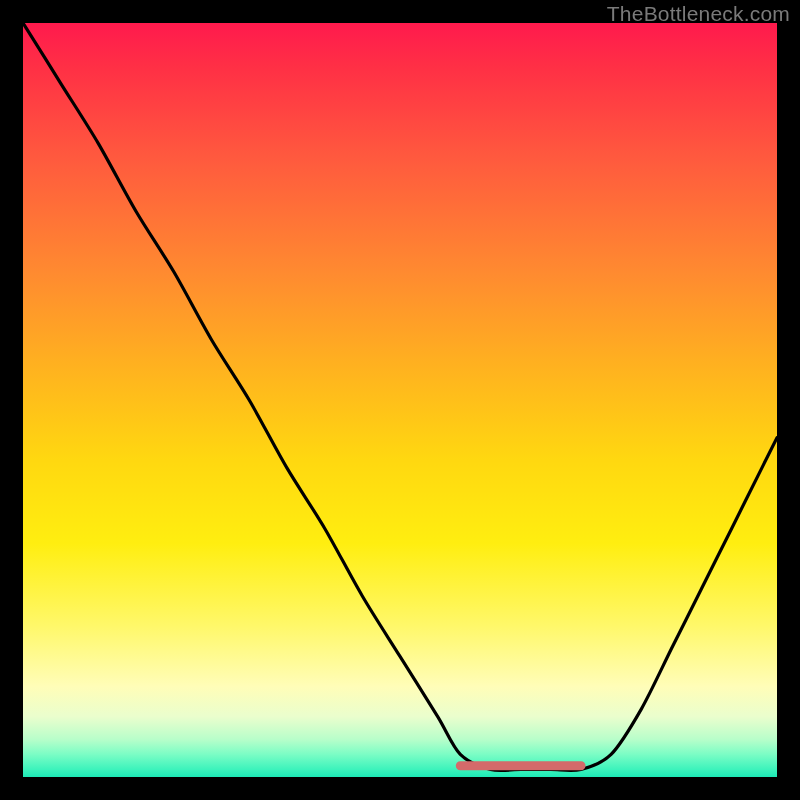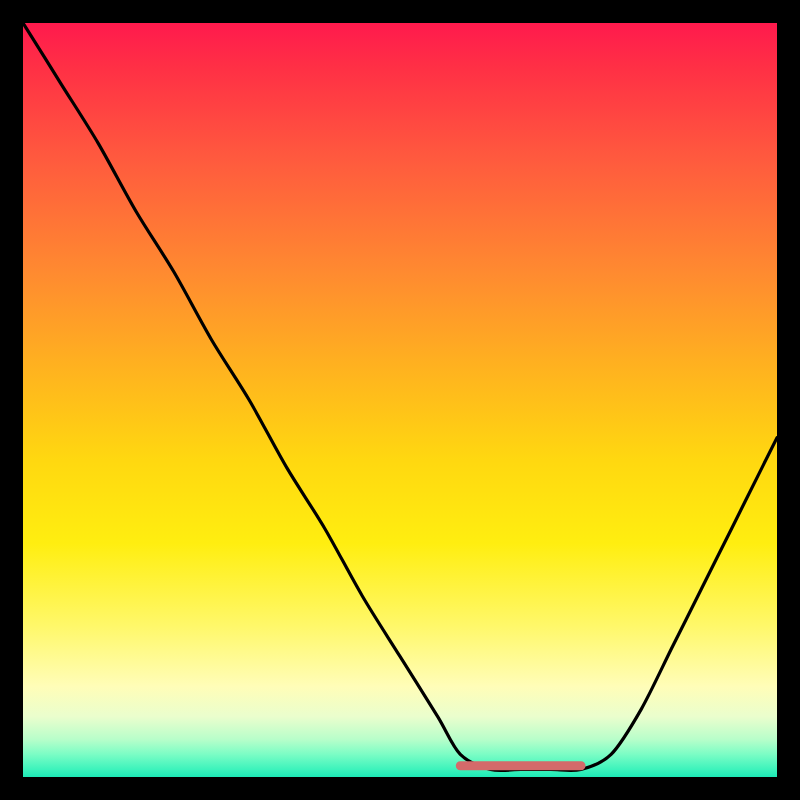--- a/index.html
+++ b/index.html
@@ -75,13 +75,14 @@
 
   <div class="plot">
     <div class="gradient"></div>
 
     <svg class="curve" viewBox="0 0 754 754" preserveAspectRatio="none">
       <path id="curve-path" d="M 0.0 0.0 C 5.7 9.0, 26.4 42.2, 37.7 60.3 C 49.0 78.4, 64.1 101.4, 75.4 120.6 C 86.7 139.9, 101.8 169.3, 113.1 188.5 C 124.4 207.7, 139.5 229.6, 150.8 248.8 C 162.1 268.0, 177.2 297.5, 188.5 316.7 C 199.8 335.9, 214.9 357.8, 226.2 377.0 C 237.5 396.2, 252.6 425.6, 263.9 444.9 C 275.2 464.1, 290.3 486.0, 301.6 505.2 C 312.9 524.4, 328.0 553.8, 339.3 573.0 C 350.6 592.3, 365.7 615.3, 377.0 633.4 C 388.3 651.5, 405.7 679.0, 414.7 693.7 C 423.7 708.4, 429.4 723.5, 437.3 731.4 C 445.2 739.3, 458.4 744.2, 467.5 746.5 C 476.5 748.7, 488.6 746.5, 497.6 746.5 C 506.7 746.5, 518.8 746.5, 527.8 746.5 C 536.8 746.5, 548.9 748.7, 558.0 746.5 C 567.0 744.2, 579.1 740.4, 588.1 731.4 C 597.2 722.3, 609.2 702.0, 618.3 686.1 C 627.3 670.3, 639.4 643.9, 648.4 625.8 C 657.5 607.7, 669.6 583.6, 678.6 565.5 C 687.6 547.4, 699.7 523.3, 708.8 505.2 C 717.8 487.1, 732.1 458.4, 738.9 444.9 C 745.7 431.3, 751.7 419.2, 754.0 414.7" fill="none" stroke="#000000" stroke-width="3.2" stroke-linecap="round" stroke-linejoin="round"></path>
       <path id="flat-path" d="M 437.3 742.7 L 558.0 742.7" fill="none" stroke="#d46a6a" stroke-width="9" stroke-linecap="round"></path>
     </svg>
   </div>
 
+  <div class="attribution">TheBottleneck.com</div>
 </div>
 
 </body></html>

